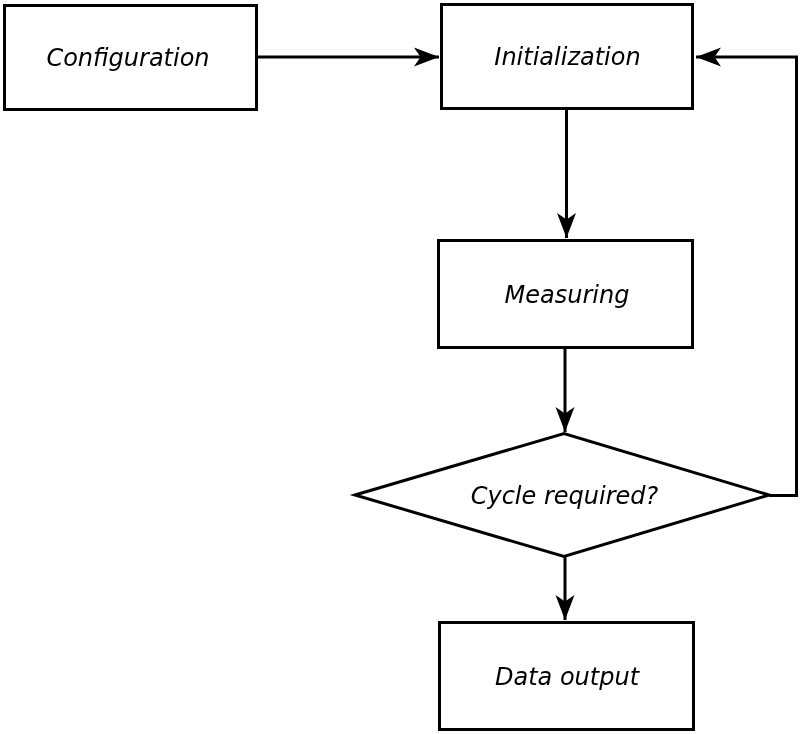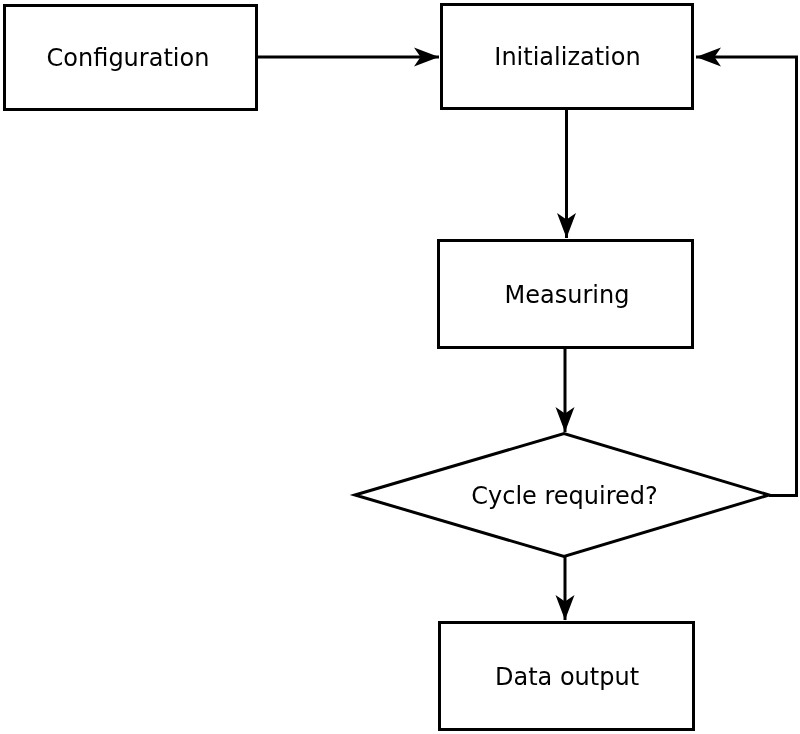--- a/index.html
+++ b/index.html
@@ -6,20 +6,21 @@
     margin: 0;
     padding: 0;
     background: #ffffff;
   }
   .stage {
     position: relative;
     width: 800px;
     height: 734px;
     background: #ffffff;
     overflow: hidden;
+    font-style: italic;
   }
   svg.flowchart {
     display: block;
     width: 800px;
     height: 734px;
   }
   .node-box {
     fill: #ffffff;
     stroke: #000000;
     stroke-width: 3;

